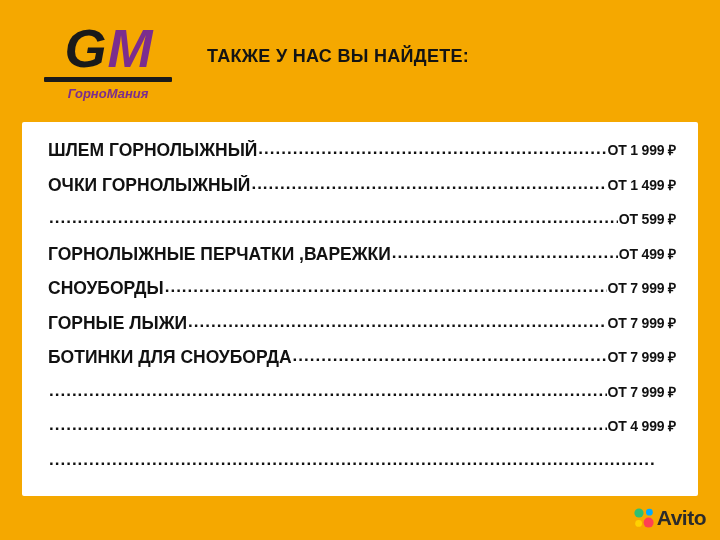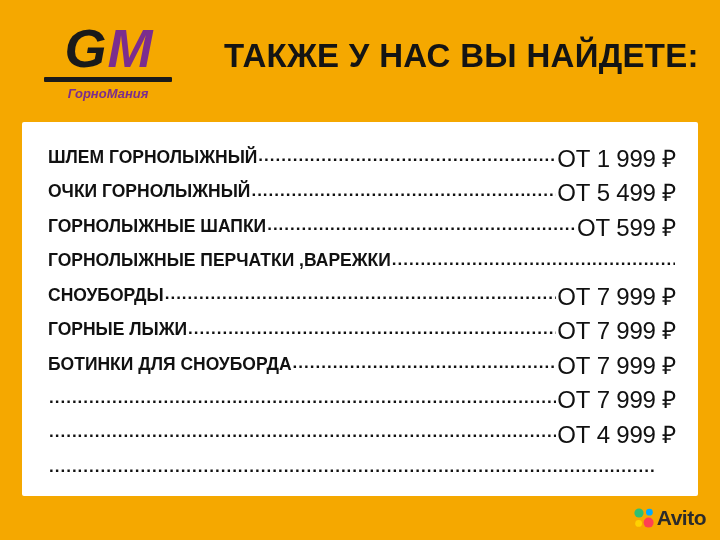--- a/index.html
+++ b/index.html
@@ -67,25 +67,25 @@
   }
   .logo-word {
     margin-top: 4px;
     font-size: 13px;
     font-weight: bold;
     font-style: italic;
     color: #7B2D8E;
     letter-spacing: 0px;
   }
   .header-title {
-    font-size: 33px;
+    font-size: 18px;
     font-weight: bold;
     color: #141414;
     letter-spacing: 0.3px;
-    margin-left: 32px;
+    margin-left: 15px;
     margin-top: -6px;
     white-space: nowrap;
   }
 
   
   .card {
     position: absolute;
     left: 22px;
     top: 122px;
     width: 676px;
@@ -96,21 +96,21 @@
   .list {
     position: absolute;
     left: 26px;
     right: 22px;
     top: 18px;
     display: flex;
     flex-direction: column;
   }
   .row {
     display: flex;
-    align-items: center;
+    align-items: flex-start;
     height: 34.5px;
     white-space: nowrap;
     overflow: hidden;
   }
   .row-name {
     font-size: 17.5px;
     font-weight: bold;
     color: #111111;
     letter-spacing: 0px;
     flex: 0 0 auto;
@@ -120,22 +120,22 @@
     overflow: hidden;
     font-size: 17px;
     font-weight: bold;
     color: #111111;
     letter-spacing: 1px;
     margin: 0 1px;
     position: relative;
     bottom: 1px;
   }
   .row-price {
-    font-size: 24px;
-    font-weight: normal;
+    font-size: 14px;
+    font-weight: bold;
     color: #111111;
     flex: 0 0 auto;
     letter-spacing: -0.2px;
   }
 
   
   .watermark {
     position: absolute;
     right: 14px;
     bottom: 10px;
@@ -179,32 +179,32 @@
 
       <div class="row">
         <span class="row-name">ШЛЕМ ГОРНОЛЫЖНЫЙ</span>
         <span class="dots">..........................................................................................................</span>
         <span class="row-price">ОТ 1 999 ₽</span>
       </div>
 
       <div class="row">
         <span class="row-name">ОЧКИ ГОРНОЛЫЖНЫЙ</span>
         <span class="dots">..........................................................................................................</span>
-        <span class="row-price">ОТ 5 499 ₽</span>
-      </div>
-
-      <div class="row">
-        <span class="row-name">ГОРНОЛЫЖНЫЕ ШАПКИ</span>
+        <span class="row-price">ОТ 1 499 ₽</span>
+      </div>
+
+      <div class="row">
         <span class="dots">..........................................................................................................</span>
         <span class="row-price">ОТ 599 ₽</span>
       </div>
 
       <div class="row">
         <span class="row-name">ГОРНОЛЫЖНЫЕ ПЕРЧАТКИ ,ВАРЕЖКИ</span>
         <span class="dots">..........................................................................................................</span>
+        <span class="row-price">ОТ 499 ₽</span>
       </div>
 
       <div class="row">
         <span class="row-name">СНОУБОРДЫ</span>
         <span class="dots">..........................................................................................................</span>
         <span class="row-price">ОТ 7 999 ₽</span>
       </div>
 
       <div class="row">
         <span class="row-name">ГОРНЫЕ ЛЫЖИ</span>

